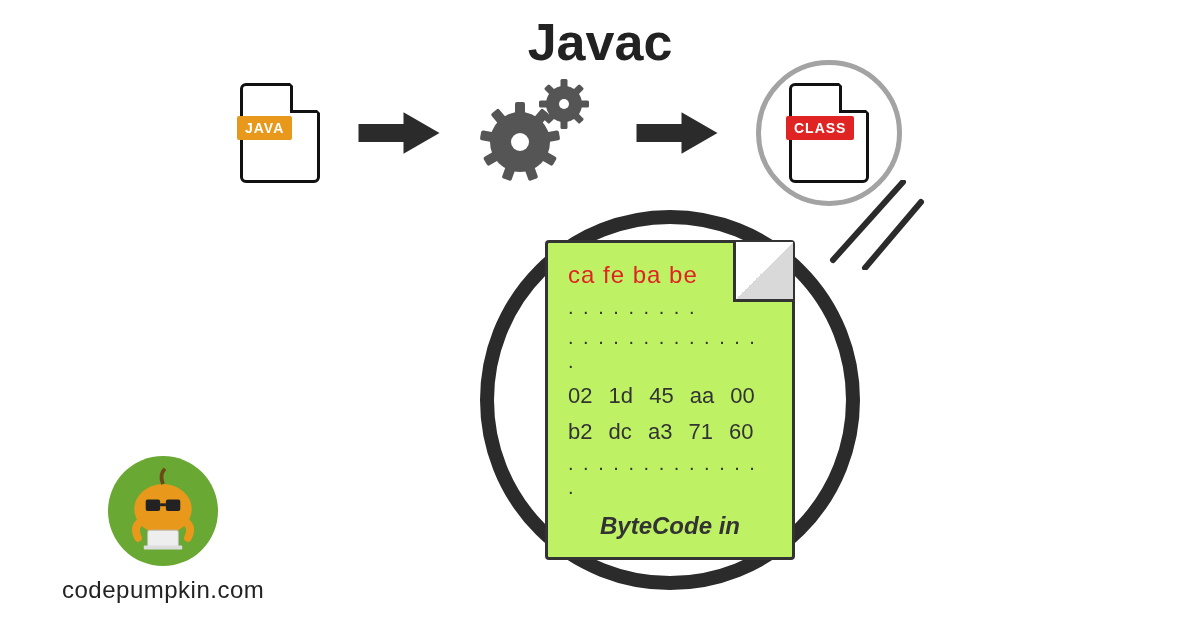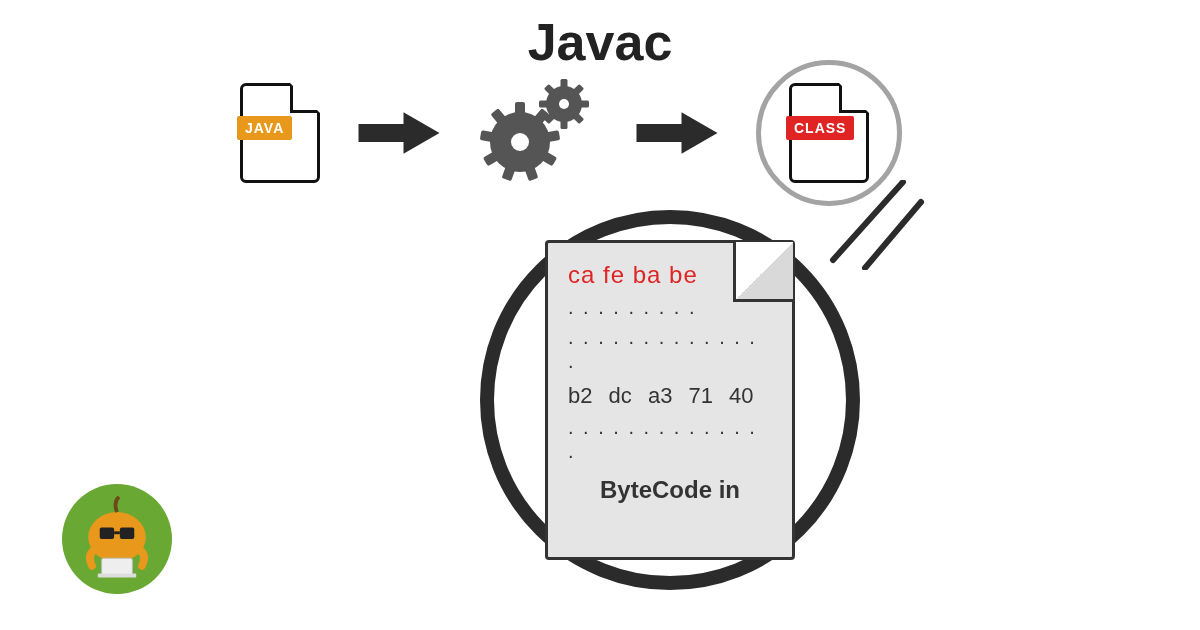--- a/index.html
+++ b/index.html
@@ -114,21 +114,21 @@
     height: 90px;
     left: 825px;
     top: 180px;
   }
   .connector svg { width: 100%; height: 100%; }
 
   
   .paper {
     width: 250px;
     height: 320px;
-    background: #e5e5e5;
+    background: #bef264;
     border: 3px solid #333;
     border-radius: 4px;
     position: relative;
     padding: 18px 20px 12px 20px;
   }
   .paper .fold {
     position: absolute;
     top: -1px; right: -1px;
     width: 60px; height: 60px;
     background: linear-gradient(135deg, #fff 0 50%, #d9d9d9 50% 100%);
@@ -155,20 +155,21 @@
     word-spacing: 10px;
     margin-top: 10px;
   }
   .paper .caption {
     color: #333;
     font-size: 24px;
     font-weight: 600;
     text-align: center;
     margin-top: 12px;
     line-height: 1.25;
+    font-style: italic;
   }
 
   
   .logo-wrap {
     position: absolute;
     left: 62px;
     bottom: 26px;
     text-align: center;
   }
   .logo-circle {
@@ -265,21 +266,22 @@
     <path d="M96 22 L40 88" stroke="#2b2b2b" stroke-width="6" stroke-linecap="round" fill="none"></path>
   </svg>
 </div>
 
 <div class="detail-circle">
   <div class="paper">
     <div class="fold"></div>
     <div class="magic">ca fe ba be</div>
     <div class="dots">. .  . . .  . . . .</div>
     <div class="dots">. .  . . .  . . . .  . . . . .</div>
-    <div class="hexrow">b2  dc  a3   71   40</div>
+    <div class="hexrow">02  1d   45   aa   00</div>
+    <div class="hexrow">b2  dc  a3   71   60</div>
     <div class="dots">. .  . . .  . . . .  . . . . .</div>
     <div class="caption">
       <span>ByteCode in</span><br>
     </div>
   </div>
 </div>
 
 <div class="logo-wrap">
   <div class="logo-circle">
     <svg viewBox="0 0 100 100" width="96" height="96">
@@ -291,13 +293,14 @@
       <path d="M72 60 q10 6 4 18" stroke="#e8981a" stroke-width="8" fill="none" stroke-linecap="round"></path>
 
       <rect x="32" y="38" width="15" height="12" rx="2" fill="#222"></rect>
       <rect x="53" y="38" width="15" height="12" rx="2" fill="#222"></rect>
       <rect x="47" y="42" width="6" height="3" fill="#222"></rect>
 
       <rect x="34" y="70" width="32" height="18" rx="2" fill="#eee" stroke="#bbb"></rect>
       <rect x="30" y="86" width="40" height="4" rx="1" fill="#ddd"></rect>
     </svg>
   </div>
+  <div class="logo-text">codepumpkin.com</div>
 </div>
 
 </body></html>

